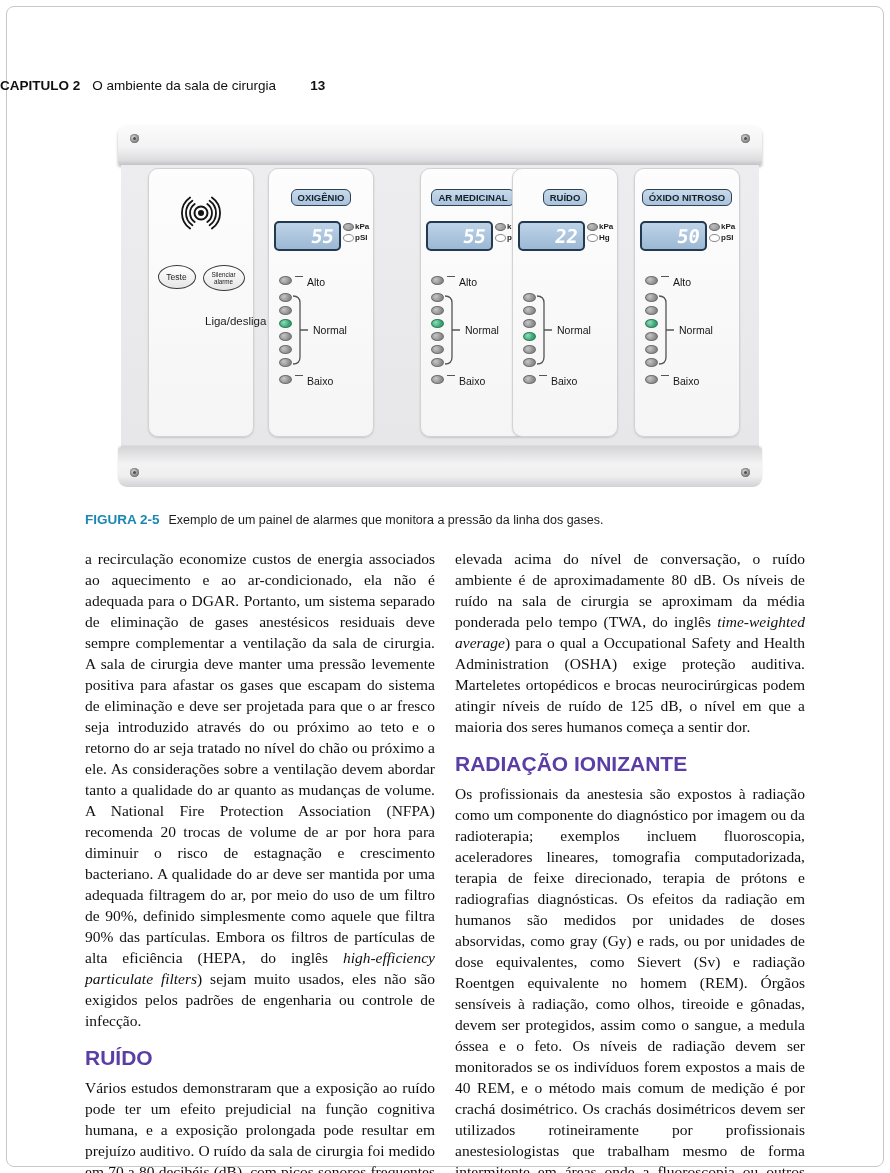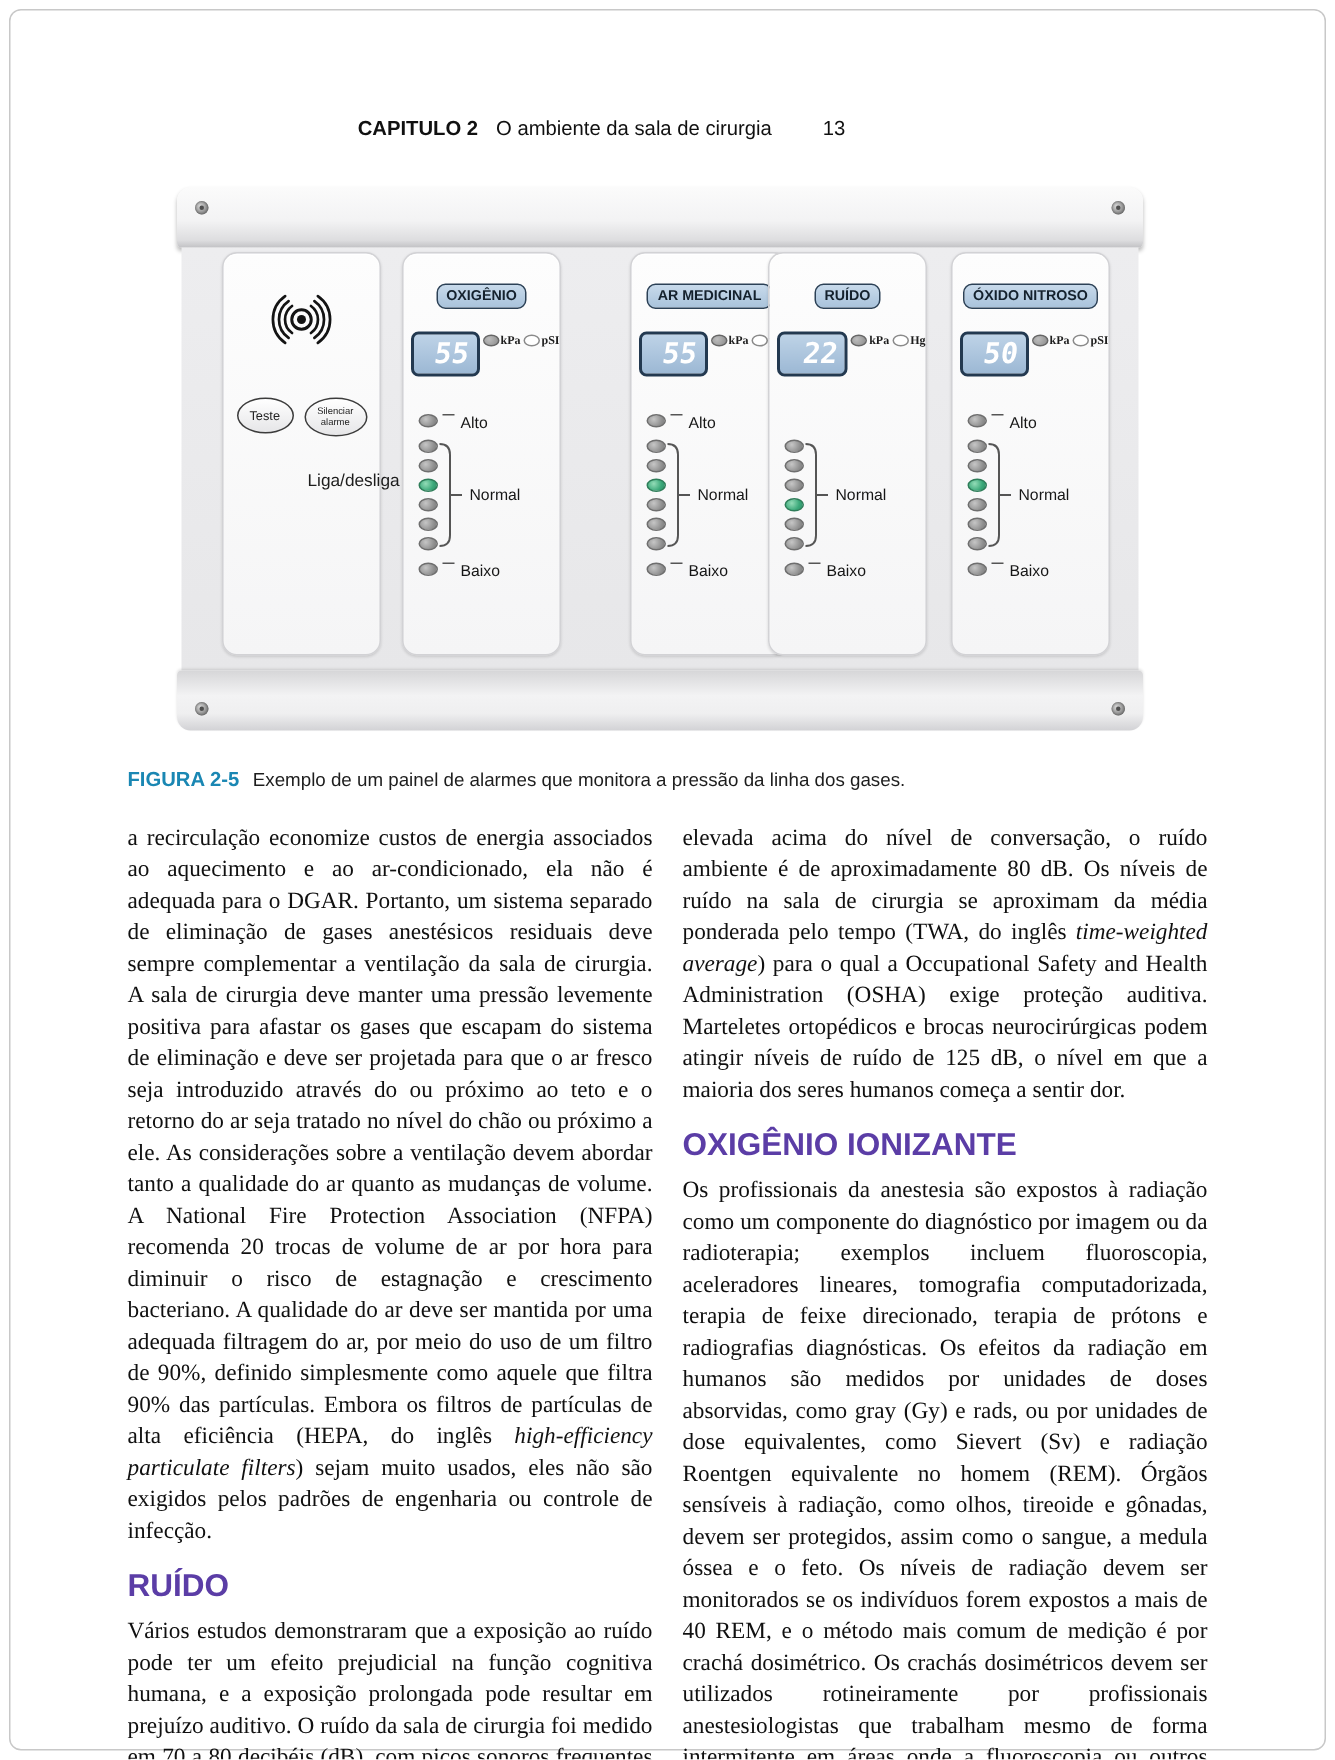--- a/index.html
+++ b/index.html
@@ -1,25 +1,25 @@
 <!DOCTYPE html>
 <html lang="pt"><head>
 <meta charset="utf-8">
 <style>
   html,body{margin:0;padding:0;background:#fff;}
   .page{position:relative;width:890px;height:1173px;background:#fff;overflow:hidden;
         font-family:"Liberation Sans",sans-serif;color:#141414;}
   .page-frame{position:absolute;inset:6px;border:1px solid #c8c8c8;border-radius:8px;}
 
   
-  .running-head{position:absolute;top:78px;left:0;right:88px;display:flex;justify-content:center;
+  .running-head{position:absolute;top:78px;left:0;right:88px;display:flex;justify-content:flex-start;
                 align-items:baseline;font-size:13.5px;color:#101010;}
   .rh-chapter{font-weight:bold;}
   .rh-title{margin-left:12px;}
-  .rh-page{font-weight:normal;margin-left:34px;}
+  .rh-page{font-weight:bold;margin-left:34px;}
 
   
   .panel{position:absolute;left:118px;top:125px;width:644px;height:362px;}
   .panel-top{position:absolute;top:0;left:0;right:0;height:40px;border-radius:9px 9px 3px 3px;
              background:linear-gradient(180deg,#fbfbfb 0%,#f3f3f4 55%,#dddddf 88%,#c2c2c5 100%);
              box-shadow:0 2px 3px rgba(0,0,0,.28);}
   .panel-mid{position:absolute;top:40px;bottom:40px;left:3px;right:3px;
              background:linear-gradient(180deg,#ededef,#e7e7e9);}
   .panel-bottom{position:absolute;bottom:0;left:0;right:0;height:40px;border-radius:3px 3px 9px 9px;
              background:linear-gradient(180deg,#d6d6d8 0%,#f3f3f4 42%,#efeff0 72%,#d2d2d5 100%);
@@ -52,21 +52,21 @@
   
   .gas-pill{margin:20px auto 0;width:max-content;max-width:96px;padding:2px 6px;border-radius:6px;
             background:linear-gradient(180deg,#c8daeb,#a9c3db);border:1.6px solid #2c4156;
             font-weight:bold;font-size:9.5px;color:#14212d;white-space:nowrap;box-sizing:border-box;}
   .display-row{display:flex;align-items:flex-start;margin:15px 0 0 5px;gap:2px;}
   .display{width:58px;height:26px;border:2px solid #233950;border-radius:5px;
            background:linear-gradient(180deg,#bed3e7,#9cb8d4);
            color:#fff;font-family:"DejaVu Sans Mono",monospace;font-weight:bold;font-size:19px;
            line-height:26px;text-align:right;padding-right:5px;box-sizing:content-box;}
   .display .digits{display:block;transform:skewX(-8deg);}
-  .units{display:flex;flex-direction:row;gap:2px;margin-top:1px;font-family:Liberation Serif, serif;}
+  .units{display:flex;flex-direction:column;gap:2px;margin-top:1px;}
   .unit-row{display:flex;align-items:center;gap:1px;}
   .unit-oval{width:11px;height:8px;border-radius:50%;box-sizing:border-box;flex:none;}
   .unit-oval.filled{background:radial-gradient(circle at 35% 35%,#bdbdbd,#8c8c8c);border:1px solid #666;}
   .unit-oval.empty{background:#fff;border:1px solid #8a8a8a;}
   .unit-label{font-size:8px;font-weight:bold;color:#1d1d1d;}
 
   .led-stack{margin:25px 0 0 10px;}
   .led-spacer{height:8px;margin-bottom:9px;}
   .led-row{display:flex;margin-bottom:8px;height:9px;}
   .led{width:13px;height:9px;border-radius:50%;box-sizing:border-box;flex:none;
@@ -318,17 +318,17 @@
   </div>
 
   <div class="columns">
     <div class="col">
       <p><span>a recirculação economize custos de energia associados ao aquecimento e ao ar-condicionado, ela não é adequada para o DGAR. Portanto, um sistema separado de eliminação de gases anestésicos residuais deve sempre complementar a ventilação da sala de cirurgia. A sala de cirurgia deve manter uma pressão levemente positiva para afastar os gases que escapam do sistema de eliminação e deve ser projetada para que o ar fresco seja introduzido através do ou próximo ao teto e o retorno do ar seja tratado no nível do chão ou próximo a ele. As considerações sobre a ventilação devem abordar tanto a qualidade do ar quanto as mudanças de volume. A National Fire Protection Association (NFPA) recomenda 20 trocas de volume de ar por hora para diminuir o risco de estagnação e crescimento bacteriano. A qualidade do ar deve ser mantida por uma adequada filtragem do ar, por meio do uso de um filtro de 90%, definido simplesmente como aquele que filtra 90% das partículas. Embora os filtros de partículas de alta eficiência (HEPA, do inglês </span><em>high-efficiency particulate filters</em><span>) sejam muito usados, eles não são exigidos pelos padrões de engenharia ou controle de infecção.</span></p>
       <div class="section-heading">RUÍDO</div>
       <p>Vários estudos demonstraram que a exposição ao ruído pode ter um efeito prejudicial na função cognitiva humana, e a exposição prolongada pode resultar em prejuízo auditivo. O ruído da sala de cirurgia foi medido em 70 a 80 decibéis (dB), com picos sonoros frequentes superiores a 80 dB. Como referência, se a voz falada tiver que ser</p>
     </div>
     <div class="col">
       <p><span>elevada acima do nível de conversação, o ruído ambiente é de aproximadamente 80 dB. Os níveis de ruído na sala de cirurgia se aproximam da média ponderada pelo tempo (TWA, do inglês </span><em>time-weighted average</em><span>) para o qual a Occupational Safety and Health Administration (OSHA) exige proteção auditiva. Marteletes ortopédicos e brocas neurocirúrgicas podem atingir níveis de ruído de 125 dB, o nível em que a maioria dos seres humanos começa a sentir dor.</span></p>
-      <div class="section-heading">OXIGÊNIO IONIZANTE</div>
+      <div class="section-heading">RADIAÇÃO IONIZANTE</div>
       <p>Os profissionais da anestesia são expostos à radiação como um componente do diagnóstico por imagem ou da radioterapia; exemplos incluem fluoroscopia, aceleradores lineares, tomografia computadorizada, terapia de feixe direcionado, terapia de prótons e radiografias diagnósticas. Os efeitos da radiação em humanos são medidos por unidades de doses absorvidas, como gray (Gy) e rads, ou por unidades de dose equivalentes, como Sievert (Sv) e radiação Roentgen equivalente no homem (REM). Órgãos sensíveis à radiação, como olhos, tireoide e gônadas, devem ser protegidos, assim como o sangue, a medula óssea e o feto. Os níveis de radiação devem ser monitorados se os indivíduos forem expostos a mais de 40 REM, e o método mais comum de medição é por crachá dosimétrico. Os crachás dosimétricos devem ser utilizados rotineiramente por profissionais anestesiologistas que trabalham mesmo de forma intermitente em áreas onde a fluoroscopia ou outros dispositivos de radiação ionizante são</p>
     </div>
   </div>
 </div>
 
 </body></html>

